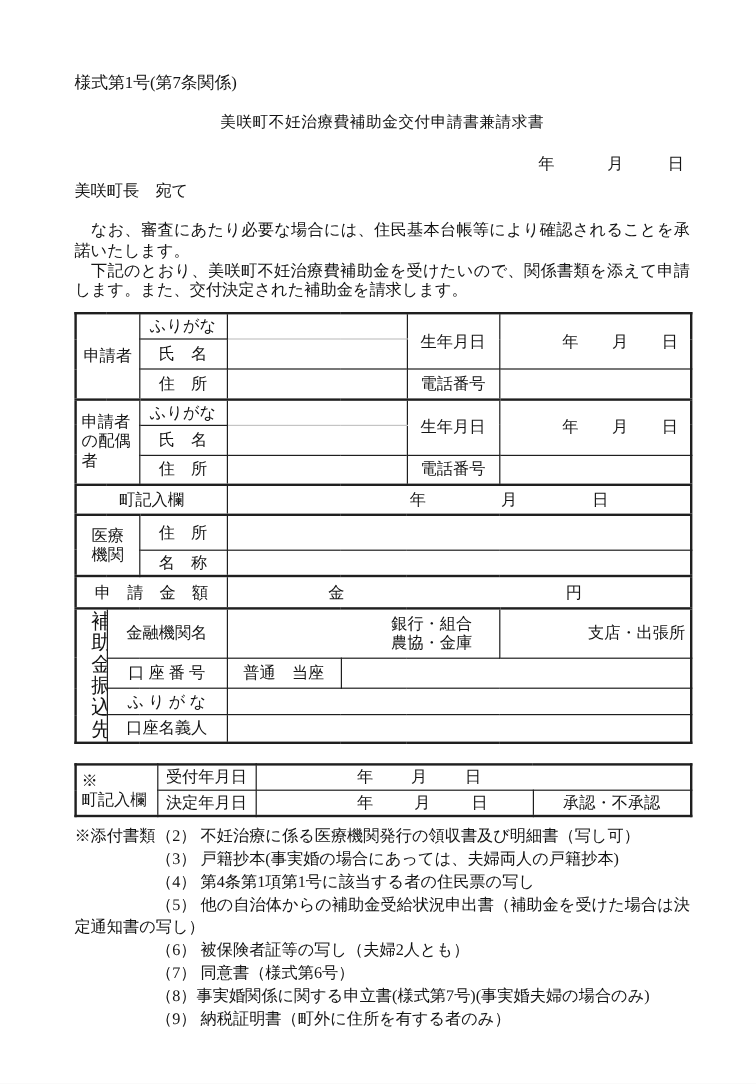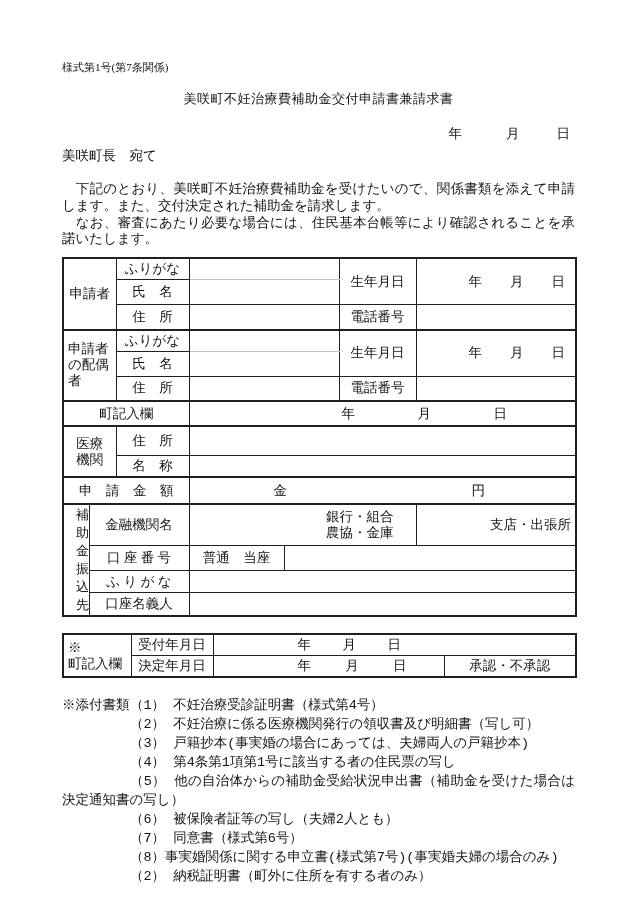--- a/index.html
+++ b/index.html
@@ -1,69 +1,69 @@
 <!DOCTYPE html>
 <html lang="ja"><head>
 <meta charset="utf-8">
 <style>
   html,body{margin:0;padding:0;background:#e9e9e9;}
   body{width:630px;height:903px;background:#ffffff;overflow:hidden;
        font-family:"Liberation Serif","DejaVu Serif",serif;color:#141414;}
   .page{padding:60px 55px 0 62px;width:513px;}
-  .form-number{font-size:11px;}
+  .form-number{font-size:14px;}
   .doc-title{font-size:13px;text-align:center;margin-top:15px;letter-spacing:.5px;}
   .date-line{margin-top:17px;display:flex;justify-content:flex-end;font-size:13.5px;padding-right:5px;}
   .date-line span{display:inline-block;}
   .date-line .g1{margin-left:44px;} .date-line .g2{margin-left:37px;}
   .addressee{margin-top:4px;font-size:13.5px;}
   .para{margin-top:16px;font-size:13.5px;line-height:16.8px;text-align:justify;}
   .para + .para{margin-top:0;}
   table{border-collapse:collapse;table-layout:fixed;width:513px;font-size:13.5px;}
   table.main{margin-top:9px;border:2px solid #1f1f1f;}
   table.office{margin-top:16px;border:2px solid #1f1f1f;}
   td{border:1px solid #1f1f1f;padding:1px 4px;vertical-align:middle;overflow:hidden;}
   tr.sec td{border-top-width:2px;}
   .ctr{text-align:center;}
   .rgt{text-align:right;}
   .pre{white-space:pre-line;}
   .gray-bot{border-bottom:1px solid #c4c4c4;}
   .gray-top{border-top:1px solid #c4c4c4;}
-  .vert{width:26px;padding:1px 12px;text-align:center;word-break:break-all;line-height:18px;font-size:13px;}
+  .vert{width:26px;padding:1px 12px;text-align:center;word-break:break-all;line-height:18px;font-size:17px;}
   .dflex{display:flex;justify-content:space-between;}
   .d-birth{padding-left:48px;padding-right:6px;}
   .d-marriage{padding-left:148px;padding-right:64px;}
   .d-amount{padding-left:80px;padding-right:86px;}
   .d-office1{padding-left:80px;padding-right:170px;}
   .d-office2{padding-left:80px;padding-right:33px;}
   .bank-types{line-height:16px;padding-right:22px;}
   .branch{padding-right:4px;}
   .grp{line-height:16px;}
-  .attach{position:relative;margin-top:18px;font-size:13.5px;line-height:19px;padding-left:68px;font-family:Liberation Mono, monospace;}
+  .attach{position:relative;margin-top:6px;font-size:13.5px;line-height:19px;padding-left:68px;}
   .attach-heading{position:absolute;left:0;top:0;}
   .att{margin-left:-68px;text-indent:68px;text-align:justify;}
 </style>
 </head>
 <body>
 
 <div class="page">
 
   <div class="form-number">様式第1号(第7条関係)</div>
 
   <div class="doc-title">美咲町不妊治療費補助金交付申請書兼請求書</div>
 
   <div class="date-line">
     <span>年</span>
     <span class="g1">月</span>
     <span class="g2">日</span>
   </div>
 
   <div class="addressee">美咲町長　宛て</div>
 
+  <div class="para">　なお、審査にあたり必要な場合には、住民基本台帳等により確認されることを承諾いたします。</div>
   <div class="para">　下記のとおり、美咲町不妊治療費補助金を受けたいので、関係書類を添えて申請します。また、交付決定された補助金を請求します。</div>
-  <div class="para">　なお、審査にあたり必要な場合には、住民基本台帳等により確認されることを承諾いたします。</div>
 
   <table class="main">
     <colgroup>
       <col style="width:26px">
         <col style="width:27px">
         <col style="width:73px">
       <col style="width:95px">
         <col style="width:55px">
         <col style="width:77px">
         <col style="width:160px">
@@ -204,25 +204,24 @@
           <span>日</span>
         </div>
       </td>
       <td class="ctr">承認・不承認</td>
     </tr>
     </tbody>
   </table>
 
   <div class="attach">
     <span class="attach-heading">※添付書類</span>
-    <div class="att">（1） 不妊治療受診証明書（様式第4号）</div>
     <div class="att">（2） 不妊治療に係る医療機関発行の領収書及び明細書（写し可）</div>
     <div class="att">（3） 戸籍抄本(事実婚の場合にあっては、夫婦両人の戸籍抄本)</div>
     <div class="att">（4） 第4条第1項第1号に該当する者の住民票の写し</div>
     <div class="att">（5） 他の自治体からの補助金受給状況申出書（補助金を受けた場合は決定通知書の写し）</div>
     <div class="att">（6） 被保険者証等の写し（夫婦2人とも）</div>
     <div class="att">（7） 同意書（様式第6号）</div>
     <div class="att">（8）事実婚関係に関する申立書(様式第7号)(事実婚夫婦の場合のみ)</div>
-    <div class="att">（2） 納税証明書（町外に住所を有する者のみ）</div>
+    <div class="att">（9） 納税証明書（町外に住所を有する者のみ）</div>
 
   </div>
 
 </div>
 
 </body></html>

